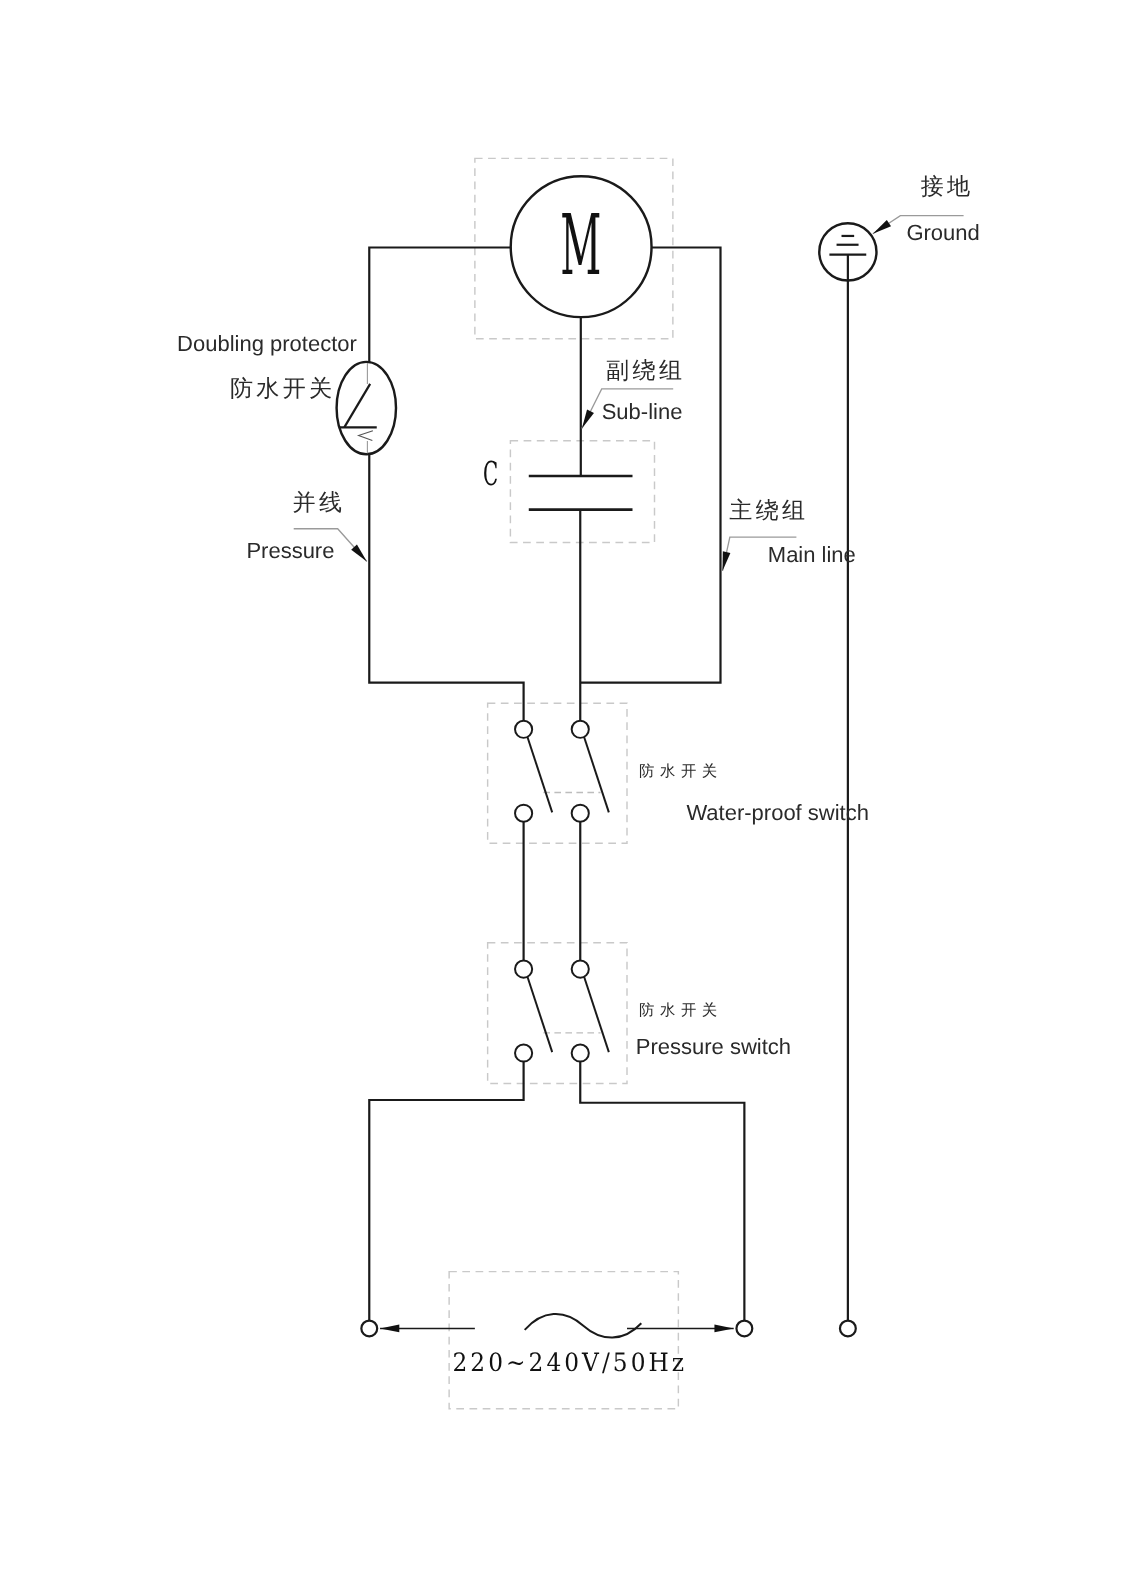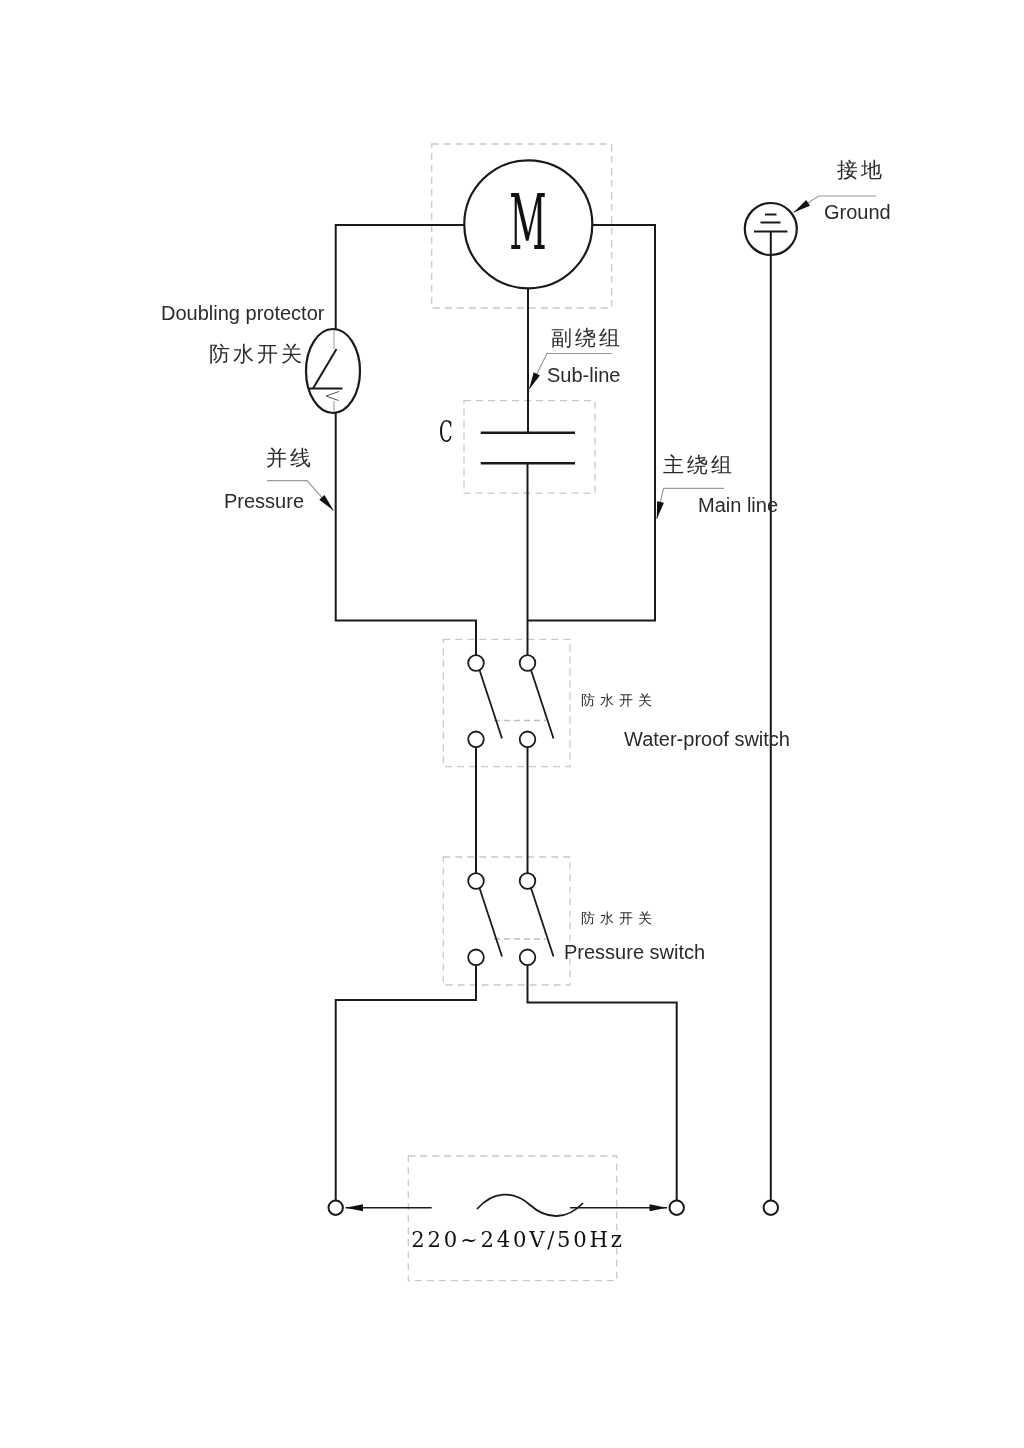--- a/index.html
+++ b/index.html
@@ -131,19 +131,19 @@
   <div class="lbl zh" style="left:266px;top:446px;">并线</div>
   <div class="lbl en" style="left:224px;top:490px;">Pressure</div>
 
   <div class="lbl zh" style="left:663px;top:453px;text-align:right;">主绕组</div>
   <div class="lbl en" style="left:698px;top:494px;">Main line</div>
 
   <div class="lbl zh-wide" style="left:581px;top:693px;">防水开关</div>
   <div class="lbl en" style="left:580px;top:728px;margin-left:44px;">Water-proof switch</div>
 
   <div class="lbl zh-wide" style="left:581px;top:911px;">防水开关</div>
-  <div class="lbl en" style="left:564px;top:941px;">Pressure switch</div>
+  <div class="lbl en" style="left:578px;top:941px;">Pressure switch</div>
 
   <div class="lbl cad motor-m" style="left:528px;top:226px;">M</div>
   <div class="lbl cad cap-c" style="left:446px;top:431px;">C</div>
   <div class="lbl cad power-txt" style="left:518px;top:1240px;">220~240V/50Hz</div>
 
 </div>
 
 </body></html>

